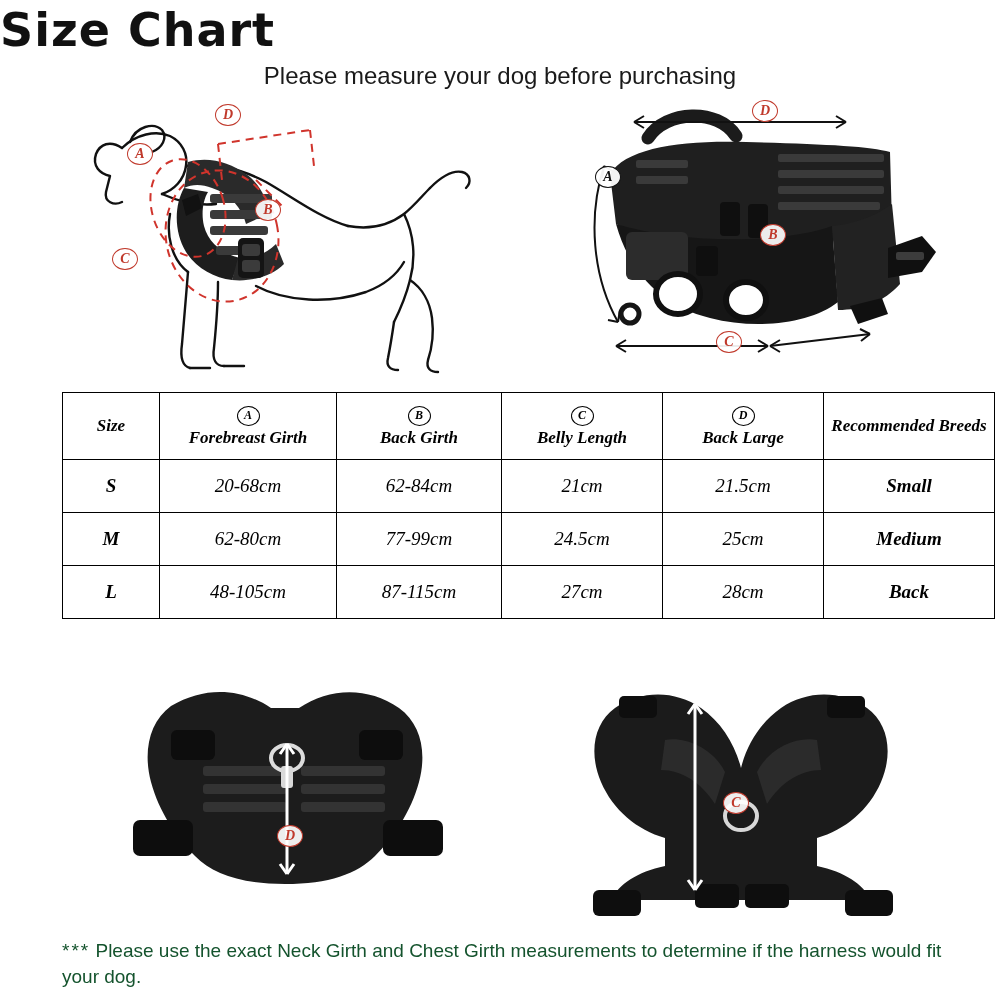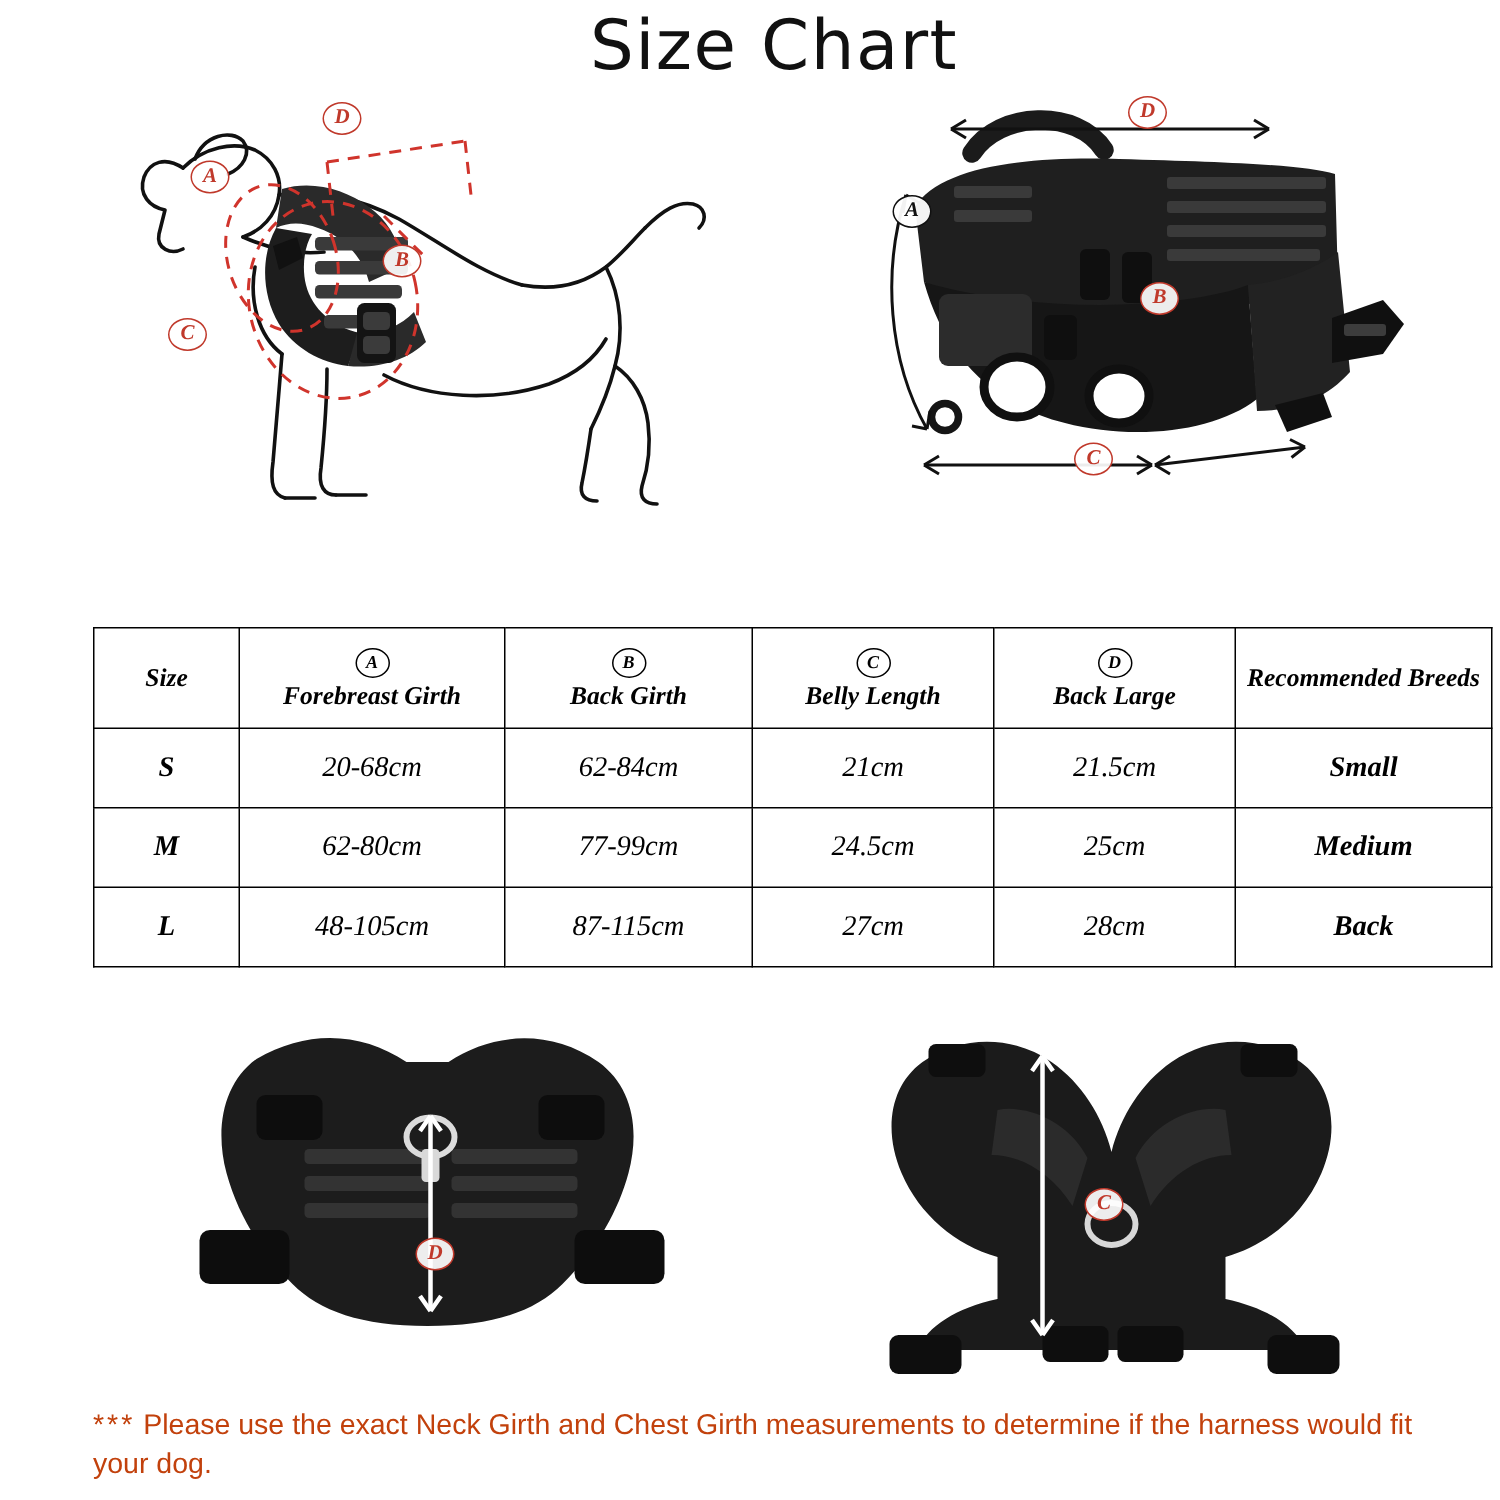--- a/index.html
+++ b/index.html
@@ -16,29 +16,27 @@
     overflow: hidden;
   }
   .page {
     width: 1000px;
     height: 1000px;
     position: relative;
   }
 
   
   .title {
-    text-align: center;
     font-family: "DejaVu Sans", sans-serif;
-    font-weight: normal;
+    font-weight: bold;
     font-size: 46px;
     letter-spacing: 1px;
     margin: 6px 0 0 0;
     line-height: 1.05;
     color: #111;
-    padding-left: 32px;
   }
   .subtitle {
     text-align: center;
     font-family: "Liberation Sans", sans-serif;
     font-size: 24px;
     margin-top: 8px;
     color: #1a1a1a;
   }
 
   
@@ -74,21 +72,21 @@
   .marker.dark {
     border-color: #111;
     color: #111;
     background: rgba(255,255,255,0.95);
   }
 
   
   .table-wrap {
     position: absolute;
     left: 62px;
-    top: 412px;
+    top: 386px;
     width: 878px;
   }
   table.size-chart {
     border-collapse: collapse;
     width: 100%;
     table-layout: fixed;
   }
   table.size-chart th,
   table.size-chart td {
     border: 1.5px solid #000;
@@ -139,32 +137,33 @@
 
   
   .footnote {
     position: absolute;
     left: 62px;
     top: 932px;
     width: 890px;
     font-family: "Liberation Sans", sans-serif;
     font-size: 19px;
     line-height: 1.35;
-    color: #c2410c;
+    color: #14532d;
   }
   .footnote .stars { letter-spacing: 2px; }
 
   svg { display: block; }
 </style>
 </head>
 <body>
 
 <div class="page">
 
   <div class="title">Size Chart</div>
+  <div class="subtitle">Please measure your dog before purchasing</div>
 
   <div class="illus-row">
 
     <div class="illus illus-left">
       <svg width="470" height="290" viewBox="0 0 470 290">
         <g fill="none" stroke="#111" stroke-width="2.4" stroke-linejoin="round" stroke-linecap="round">
 
           <path d="M52 52 C40 44 30 48 26 58 C22 70 30 78 40 80 L36 96 C34 106 44 110 52 106"></path>
           <path d="M52 52 C66 38 86 34 100 40 C112 46 118 58 116 70 C114 84 104 94 92 98"></path>
           <path d="M60 46 C66 30 84 26 92 34 C98 42 92 52 82 56"></path>

